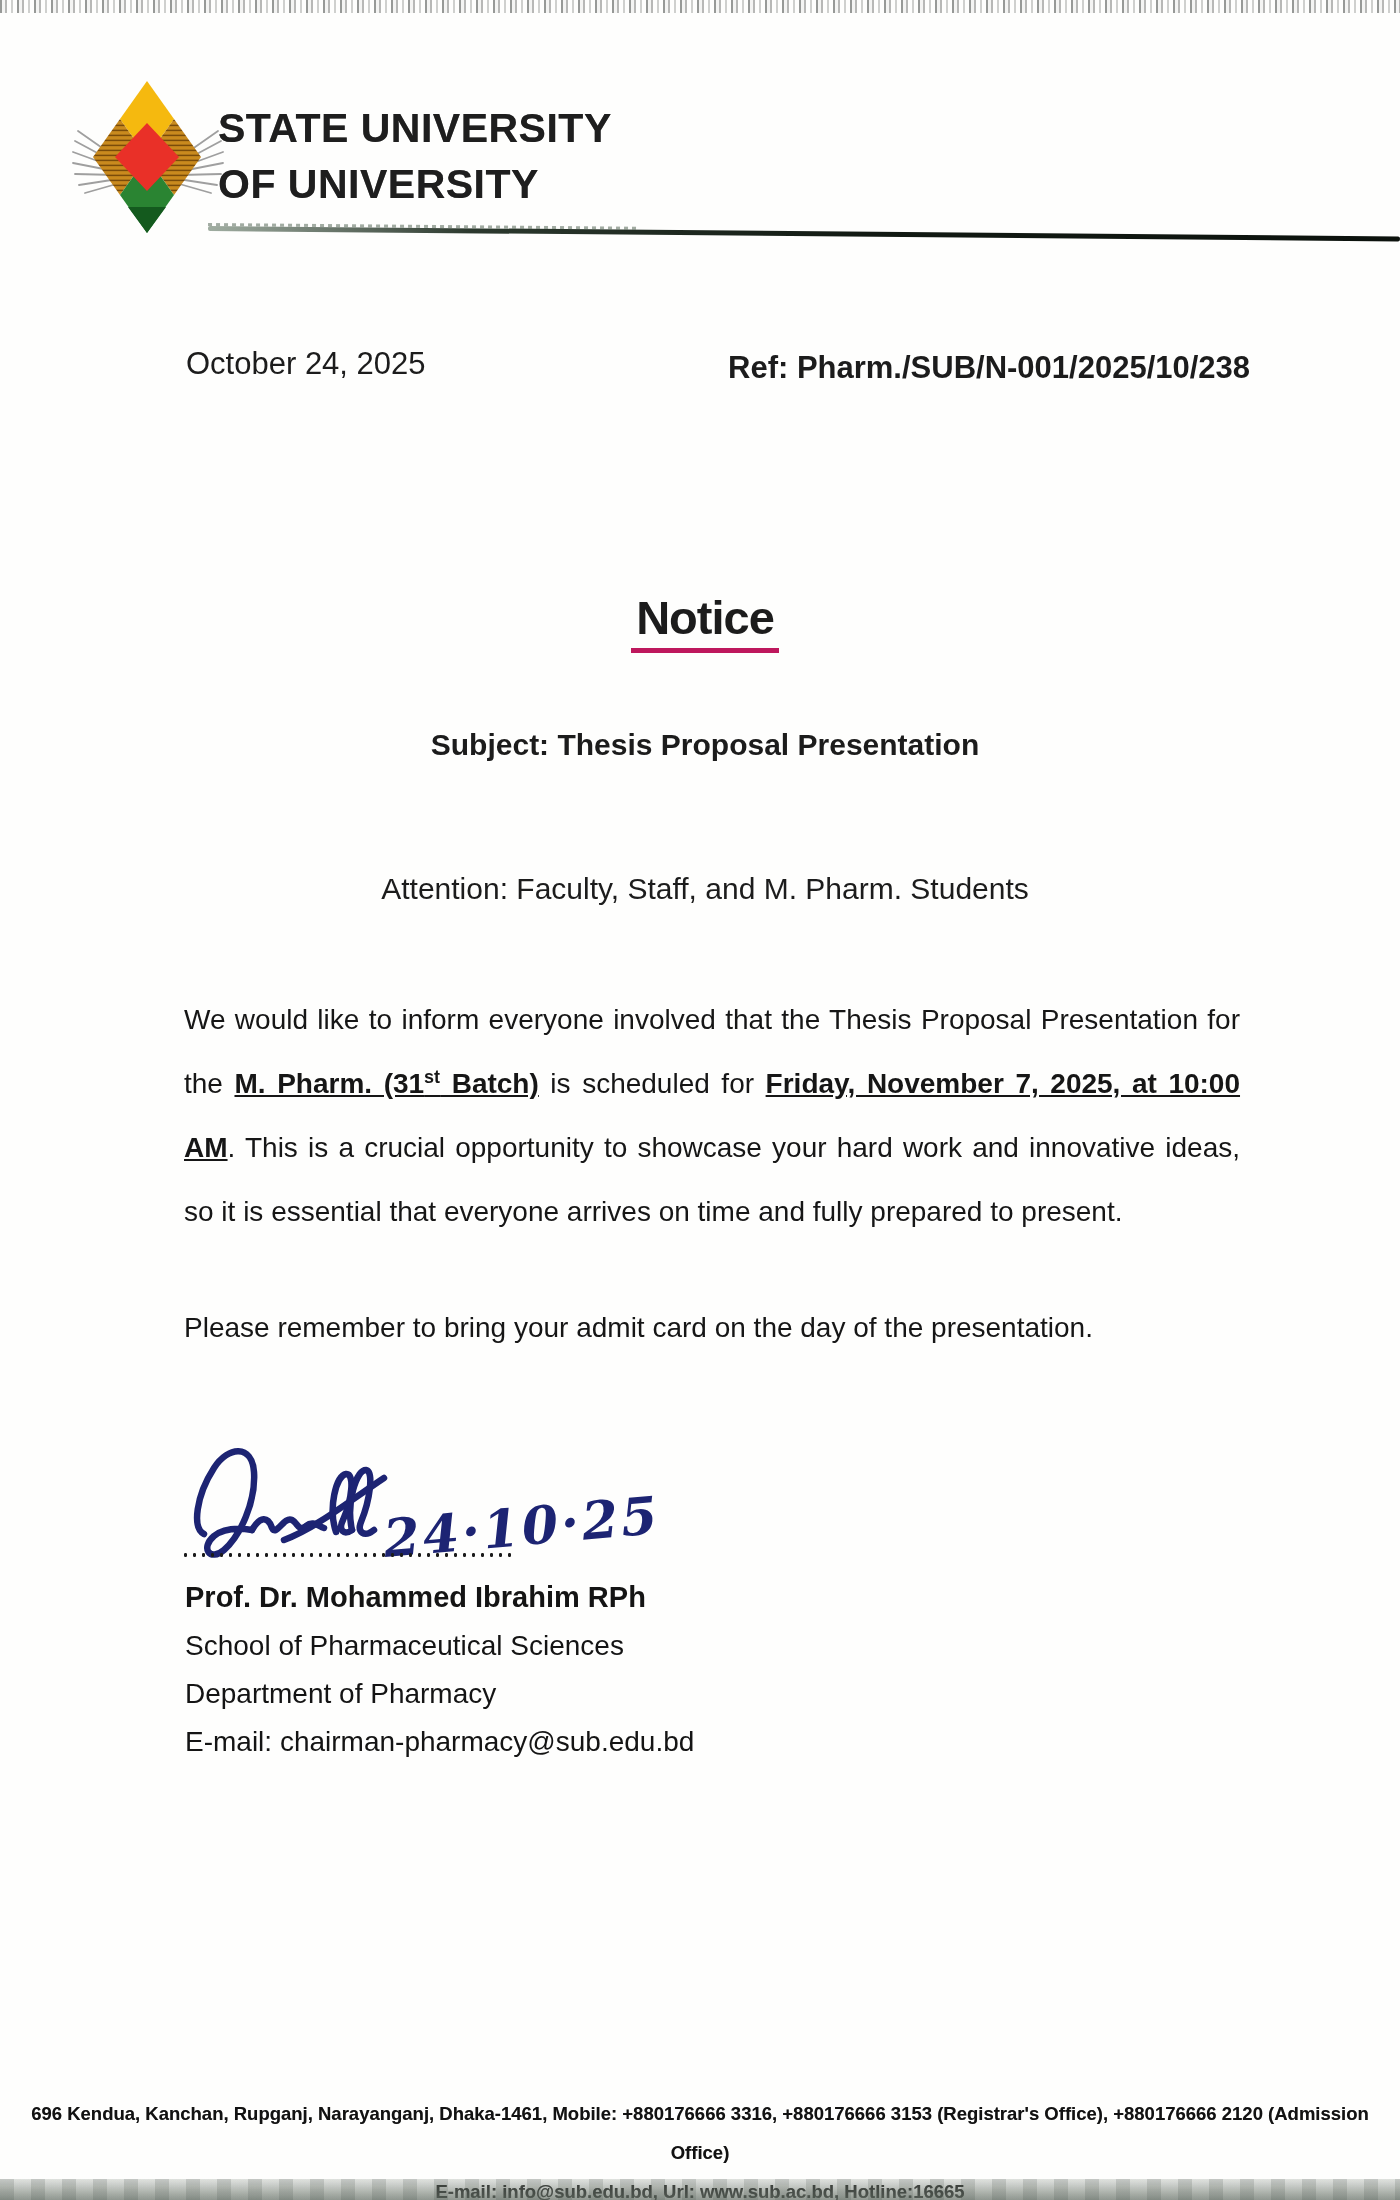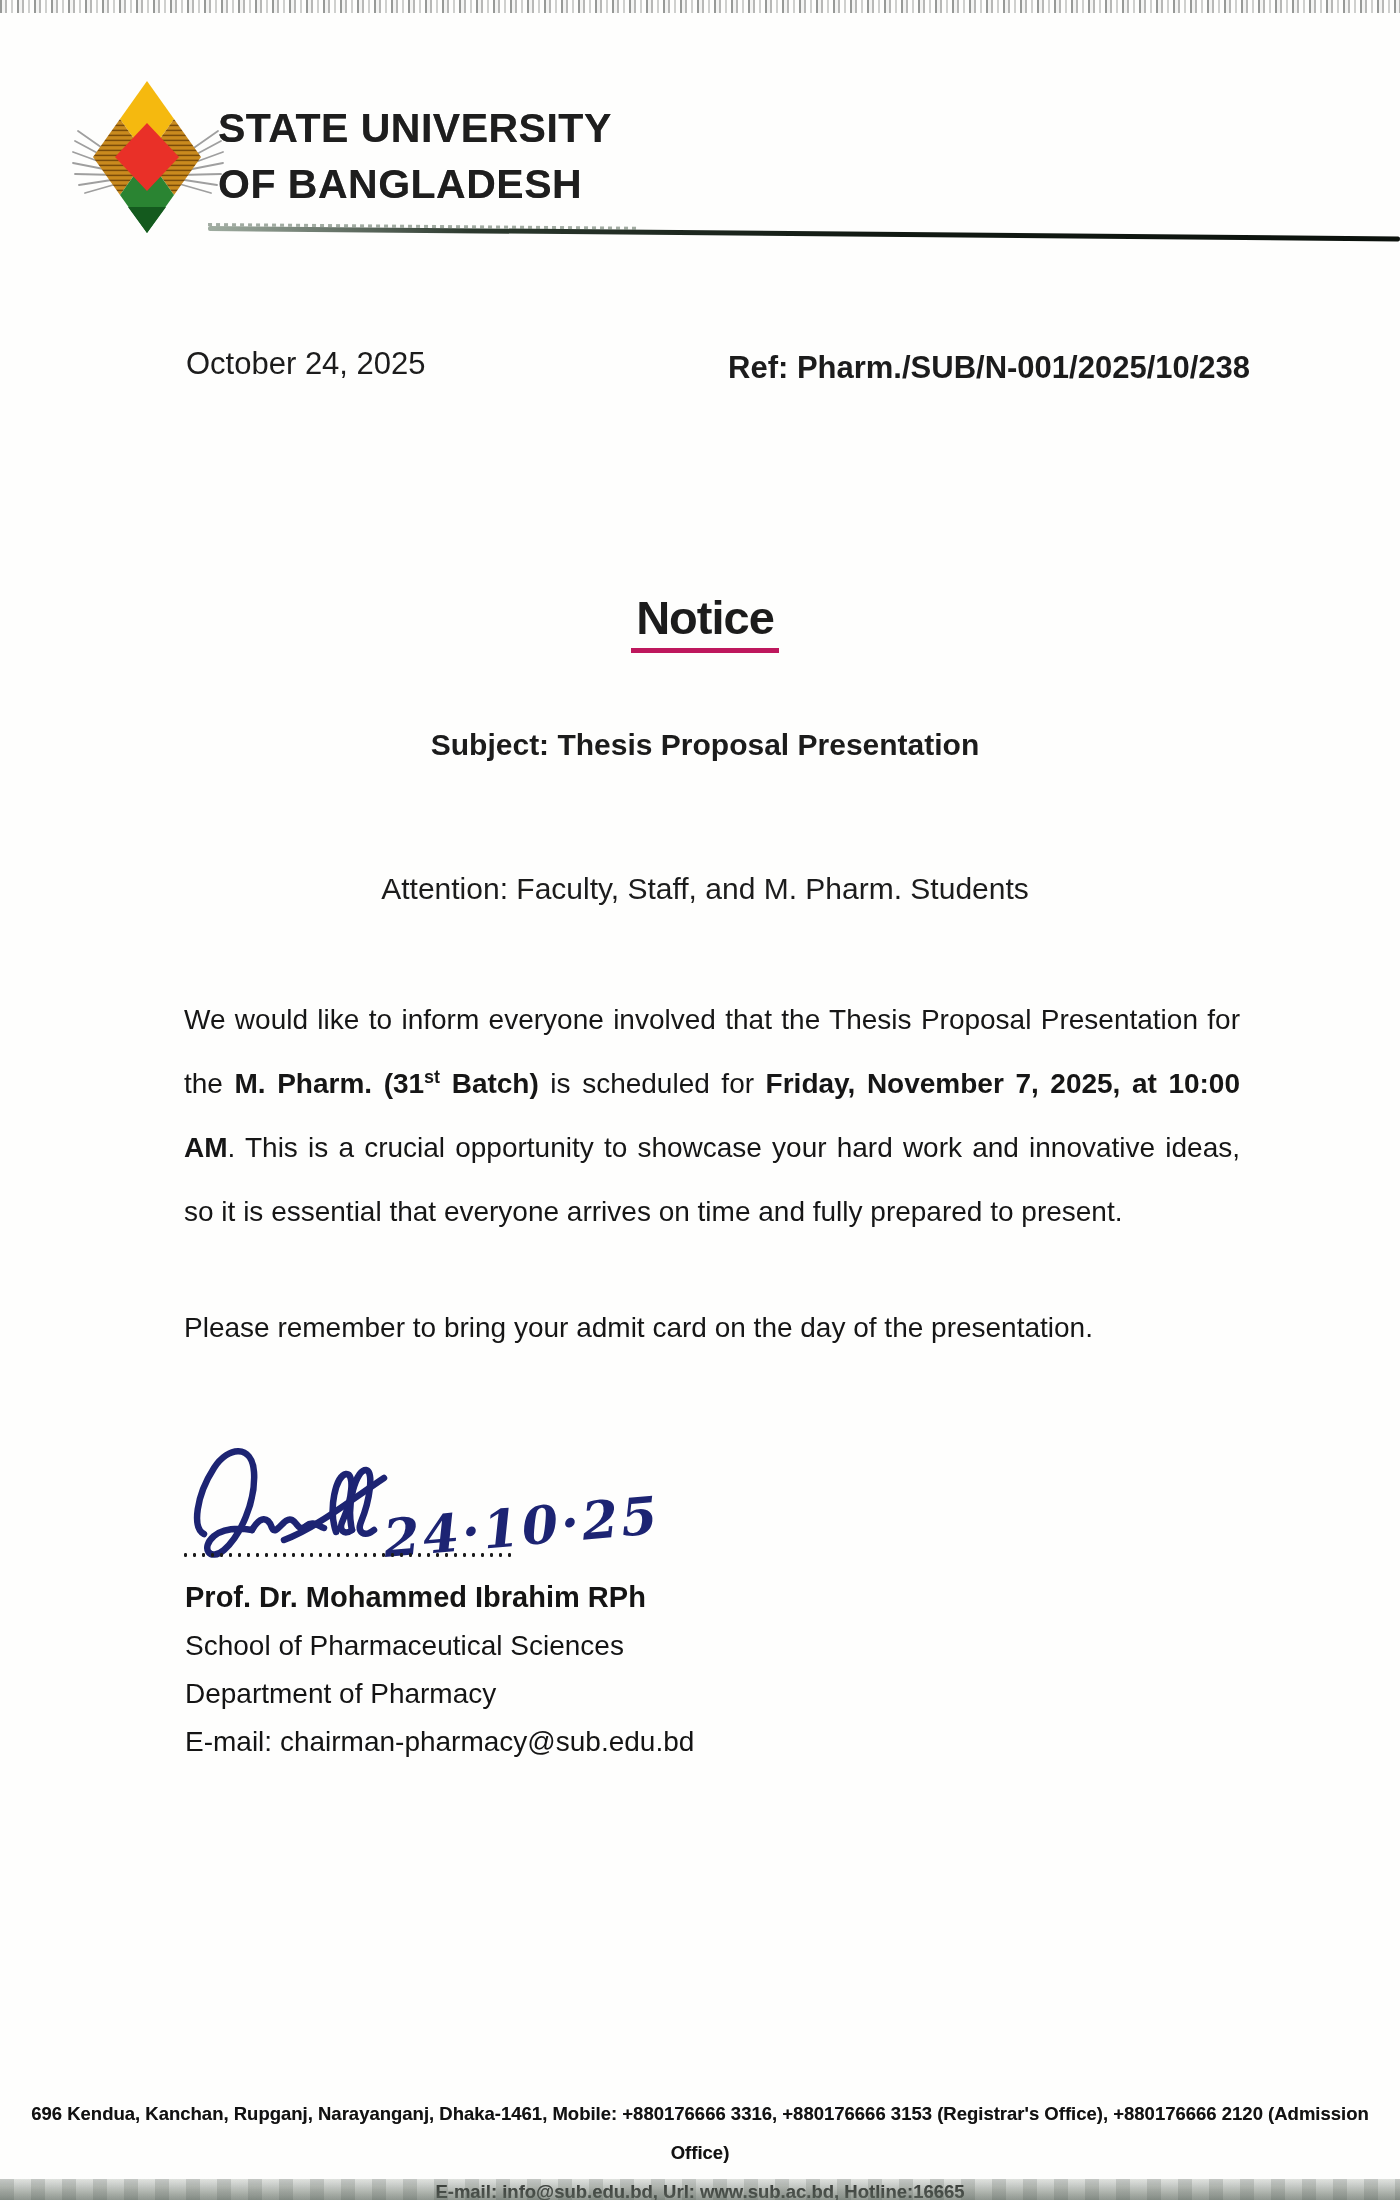--- a/index.html
+++ b/index.html
@@ -65,21 +65,21 @@
   }
   .subject   { position: absolute; left: 0; top: 728px; width: 1410px; text-align: center; font-size: 30px; font-weight: 700; }
   .attention { position: absolute; left: 0; top: 872px; width: 1410px; text-align: center; font-size: 30px; }
 
   
   .body-par {
     position: absolute; left: 184px; top: 988px; width: 1056px;
     font-size: 28px; line-height: 64px; text-align: justify;
     color: #161616;
   }
-  .body-par b { font-weight: 700; }
+  .body-par b { font-weight: 700; text-decoration: underline; }
   .body-par sup { font-size: 18px; vertical-align: super; line-height: 0; }
   .reminder { position: absolute; left: 184px; top: 1312px; font-size: 28px; color: #161616; }
 
   
   .sig-svg { position: absolute; left: 166px; top: 1438px; width: 400px; height: 136px; overflow: visible; }
   .sig-date-text {
     font-family: "DejaVu Serif", serif; font-style: italic; font-weight: 700;
     font-size: 52px; letter-spacing: 3px;
   }
   .dotted-line {
@@ -133,21 +133,21 @@
     <polygon points="75,2 102,40 75,78 48,40" fill="#f5b90f"></polygon>
     <polygon points="102,40 129,78 102,116 75,78" fill="url(#sheaf)"></polygon>
     <polygon points="48,40 75,78 48,116 21,78" fill="url(#sheaf)"></polygon>
     <polygon points="75,78 102,116 75,154 48,116" fill="#2a8432"></polygon>
     <polygon points="75,44 107,78 75,112 43,78" fill="#e93028"></polygon>
     <polygon points="56,128 94,128 75,154" fill="#145a1e"></polygon>
   </svg>
 
   <div class="uni-name">
     <div>STATE UNIVERSITY</div>
-    <div>OF BANGLADESH</div>
+    <div>OF UNIVERSITY</div>
   </div>
 
   <div class="header-rule"></div>
 
   <div class="letter-date">October 24, 2025</div>
   <div class="letter-ref">Ref: Pharm./SUB/N-001/2025/10/238</div>
 
   <div class="title-wrap">
     <span class="title-inner">Notice</span>
   </div>

